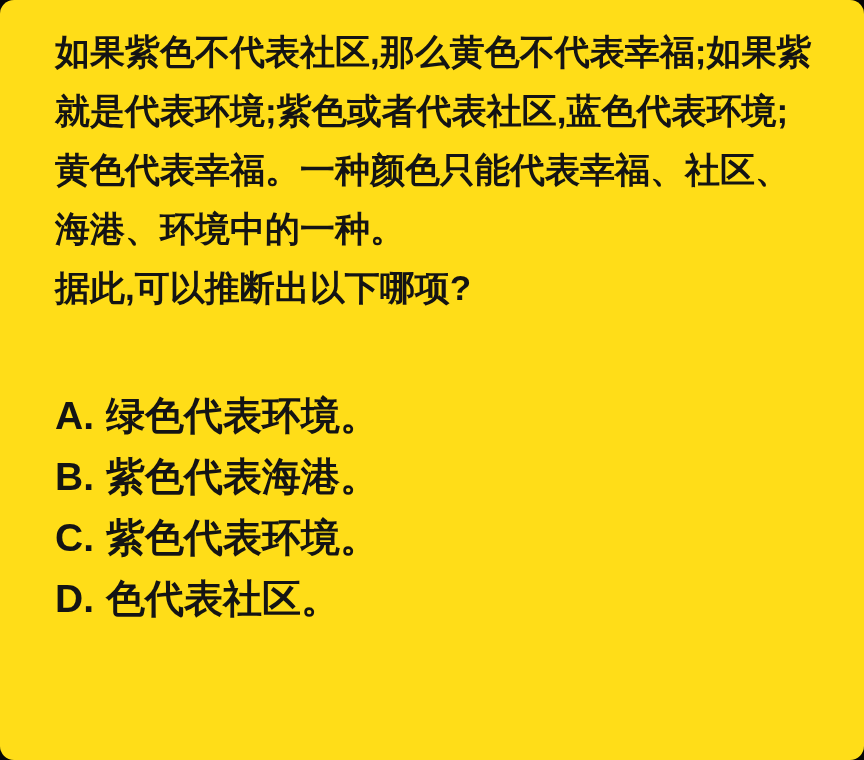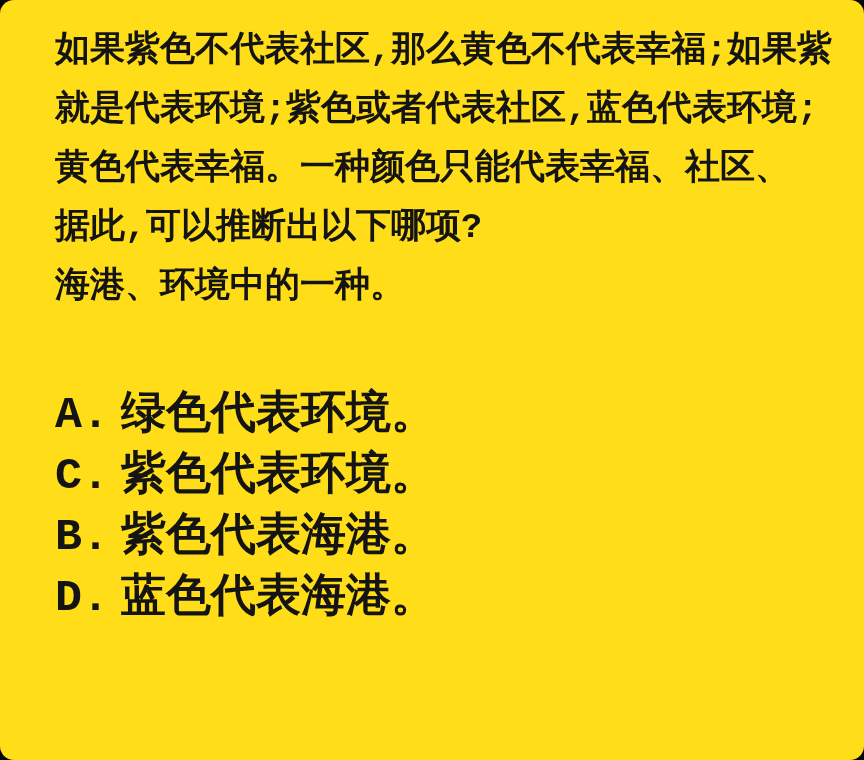--- a/index.html
+++ b/index.html
@@ -11,21 +11,20 @@
     height: 760px;
     background: #060606;
     overflow: hidden;
     font-family: "Liberation Sans", sans-serif;
   }
   .page {
     position: relative;
     width: 864px;
     height: 760px;
     background: #060606;
-    font-family: Liberation Mono, monospace;
   }
   .card {
     position: absolute;
     inset: 0;
     background: #ffdd18;
     border-radius: 14px;
     overflow: hidden;
     color: #141414;
   }
   .question {
@@ -36,54 +35,54 @@
     line-height: 59px;
     font-weight: 700;
     white-space: nowrap;
     color: #141414;
   }
   .options {
     margin-top: 68px;
     padding: 0 40px 0 55px;
   }
   .option {
-    font-size: 45px;
+    font-size: 39px;
     line-height: 61px;
     font-weight: 700;
     white-space: nowrap;
     color: #141414;
   }
   .opt-label {
     display: inline-block;
     margin-right: 12px;
   }
 </style>
 </head>
 <body>
 
 <div class="page">
   <div class="card">
 
     <div class="question">
       <div class="qline">如果紫色不代表社区,那么黄色不代表幸福;如果紫</div>
       <div class="qline">就是代表环境;紫色或者代表社区,蓝色代表环境;</div>
       <div class="qline">黄色代表幸福。一种颜色只能代表幸福、社区、</div>
+      <div class="qline">海港、环境中的一种。</div>
       <div class="qline">据此,可以推断出以下哪项?</div>
-      <div class="qline">海港、环境中的一种。</div>
     </div>
 
     <div class="options">
       <div class="option">
         <span class="opt-label">A.</span><span class="opt-text">绿色代表环境。</span>
       </div>
       <div class="option">
+        <span class="opt-label">B.</span><span class="opt-text">紫色代表海港。</span>
+      </div>
+      <div class="option">
         <span class="opt-label">C.</span><span class="opt-text">紫色代表环境。</span>
       </div>
       <div class="option">
-        <span class="opt-label">B.</span><span class="opt-text">紫色代表海港。</span>
-      </div>
-      <div class="option">
-        <span class="opt-label">D.</span><span class="opt-text">蓝色代表海港。</span>
+        <span class="opt-label">D.</span><span class="opt-text">色代表社区。</span>
       </div>
     </div>
 
   </div>
 </div>
 
 </body></html>

